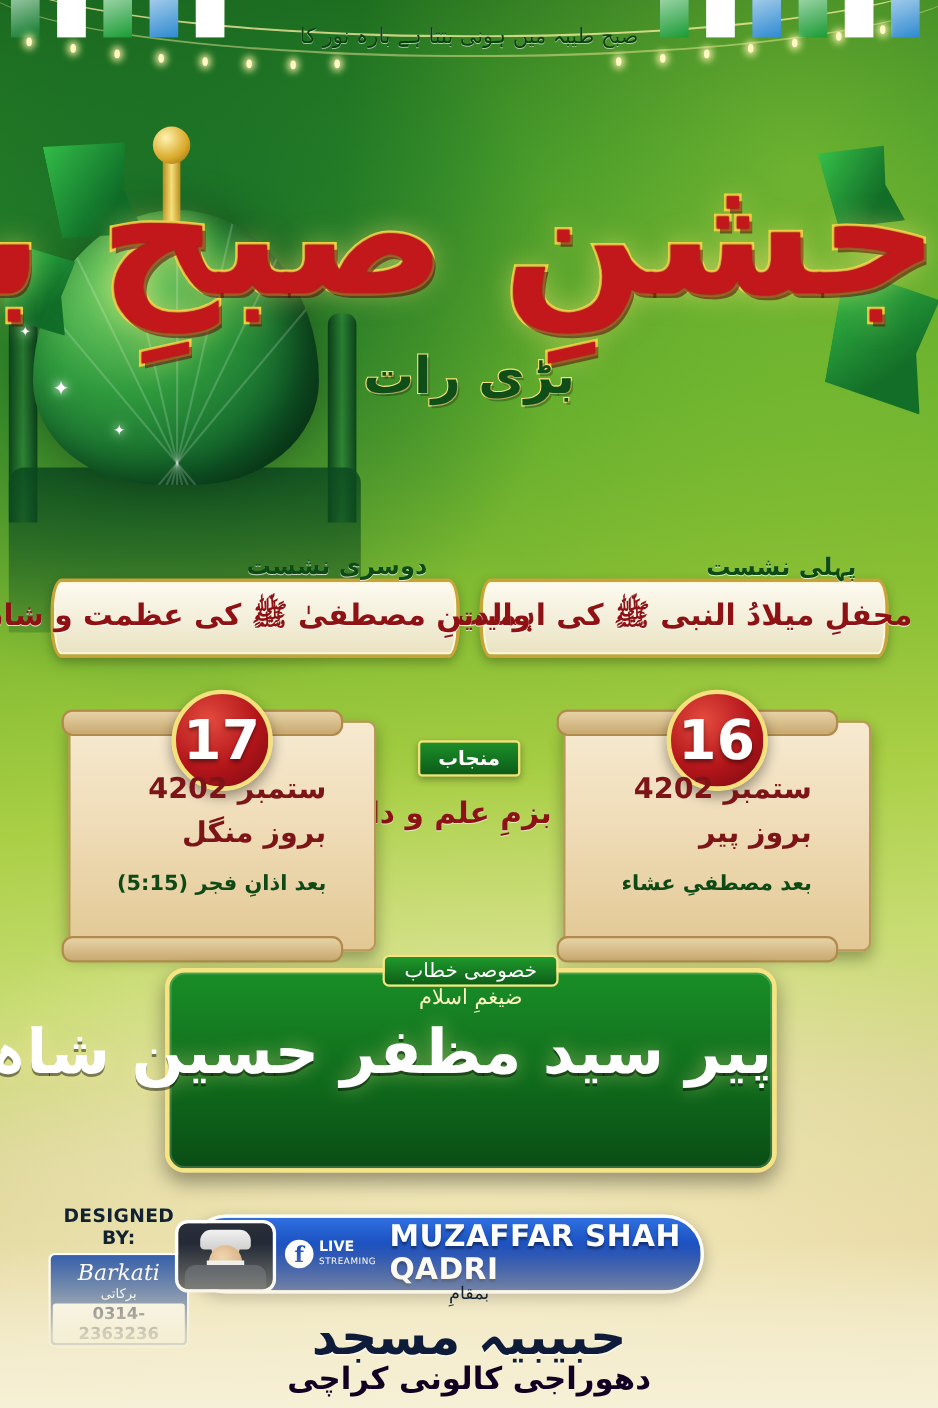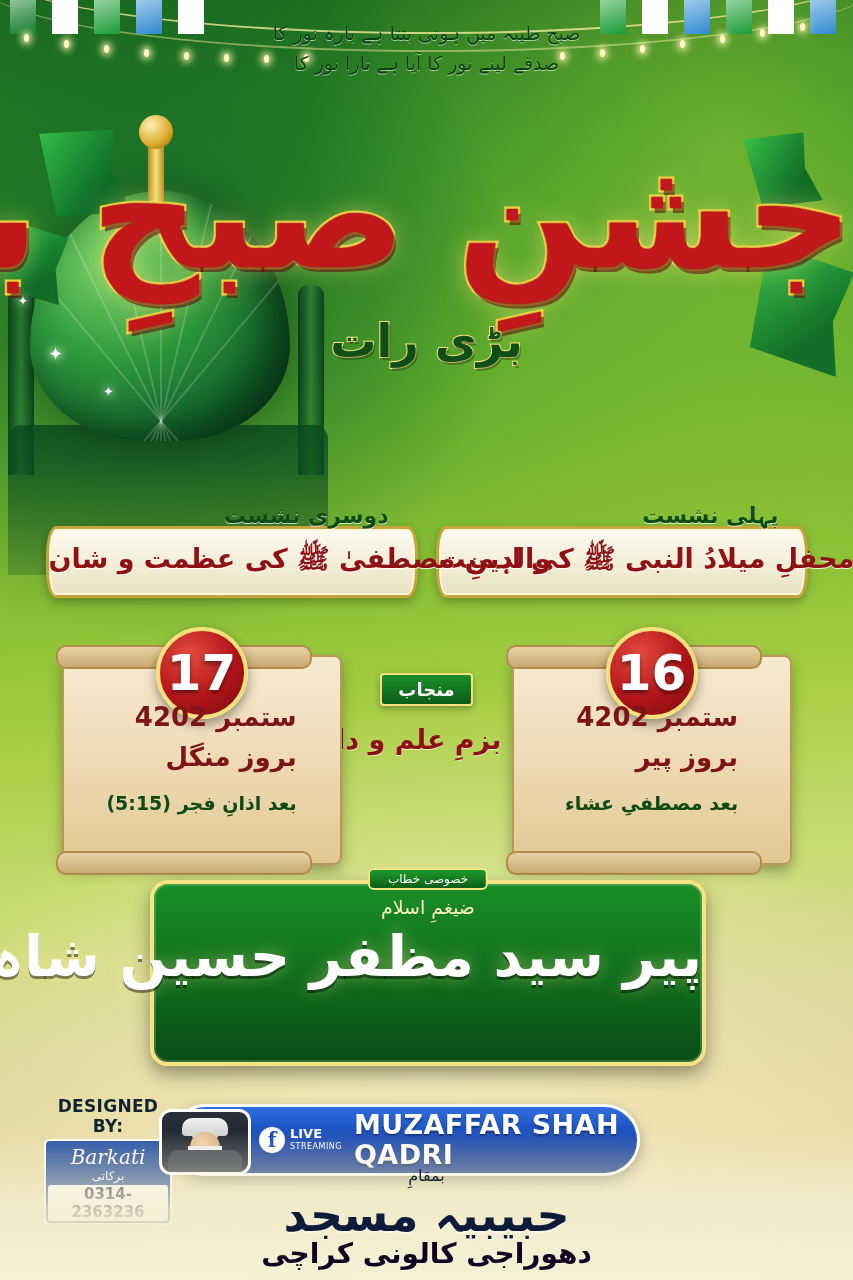--- a/index.html
+++ b/index.html
@@ -142,21 +142,21 @@
   .sessions {
     position:absolute; top: 500px; left: 0; width:853px; height: 120px;
     display:flex; flex-direction: row-reverse; justify-content:center; gap: 18px;
   }
   .session {
     position:relative; width: 372px; height: 72px; margin-top: 26px;
     background: linear-gradient(180deg,#fdfbf1,#e9e2c2);
     border: 3px solid #c8a23a;
     border-radius: 10px / 28px;
     box-shadow: 0 4px 10px rgba(0,0,0,.28), inset 0 0 0 2px #fff8d9;
-    display:flex; align-items:center; justify-content:flex-start;
+    display:flex; align-items:center; justify-content:center;
   }
   .session .label {
     position:absolute; top:-26px; right: 26px;
     direction:rtl; font-size: 22px; font-weight:bold; color:#0d4b15;
     text-shadow: 0 1px 0 rgba(255,255,255,.7);
   }
   .session .body {
     direction:rtl; font-size: 27px; font-weight:bold; color:#8e1114;
     text-shadow: 0 1px 0 rgba(255,255,255,.8);
   }
@@ -235,21 +235,21 @@
   }
   .speaker .name {
     direction: rtl; color:#ffffff; font-size: 56px; font-weight:bold;
     line-height: 78px;
     text-shadow: 0 3px 0 rgba(0,0,0,.45), 0 0 18px rgba(255,235,150,.45);
   }
   .khitab-tab {
     position:absolute; top:-16px; left:50%; transform:translateX(-50%);
     background: linear-gradient(180deg,#1f9a2c,#0d5e18);
     border:2px solid #f6e382; border-radius:6px;
-    padding: 2px 18px; color:#fff; font-size:12px; direction:rtl;text-align:center;
+    padding: 2px 18px; color:#fff; font-size:18px; direction:rtl;text-align:center;
   }
 
   
   .designer {
     position:absolute; left: 44px; top: 1096px; width: 128px; text-align:center;
   }
   .designer .dtitle {
     font-size: 17px; font-weight:bold; color:#123; letter-spacing:.3px;
   }
   .designer .card {
@@ -371,21 +371,20 @@
       <span class="bulb" style="left:640px;top:37px"></span>
       <span class="bulb" style="left:680px;top:32px"></span>
       <span class="bulb" style="left:720px;top:27px"></span>
       <span class="bulb" style="left:760px;top:21px"></span>
       <span class="bulb" style="left:800px;top:15px"></span>
     </div>
   </div>
 
   <div class="couplet">
     <div class="urdu">صبح طیبہ میں ہونی بتتا ہے بارہ نور کا</div>
-    <div class="urdu">صدقے لینے نور کا آیا ہے تارا نور کا</div>
   </div>
 
   <div class="dome-wrap">
     <div class="minaret" style="left:0px;height:210px;"></div>
     <div class="minaret" style="left:290px;height:190px;"></div>
     <div class="base"></div>
     <div class="dome">
       <div class="dome-ribs">
         <i style="transform:rotate(-40deg)"></i>
         <i style="transform:rotate(-26deg)"></i>

